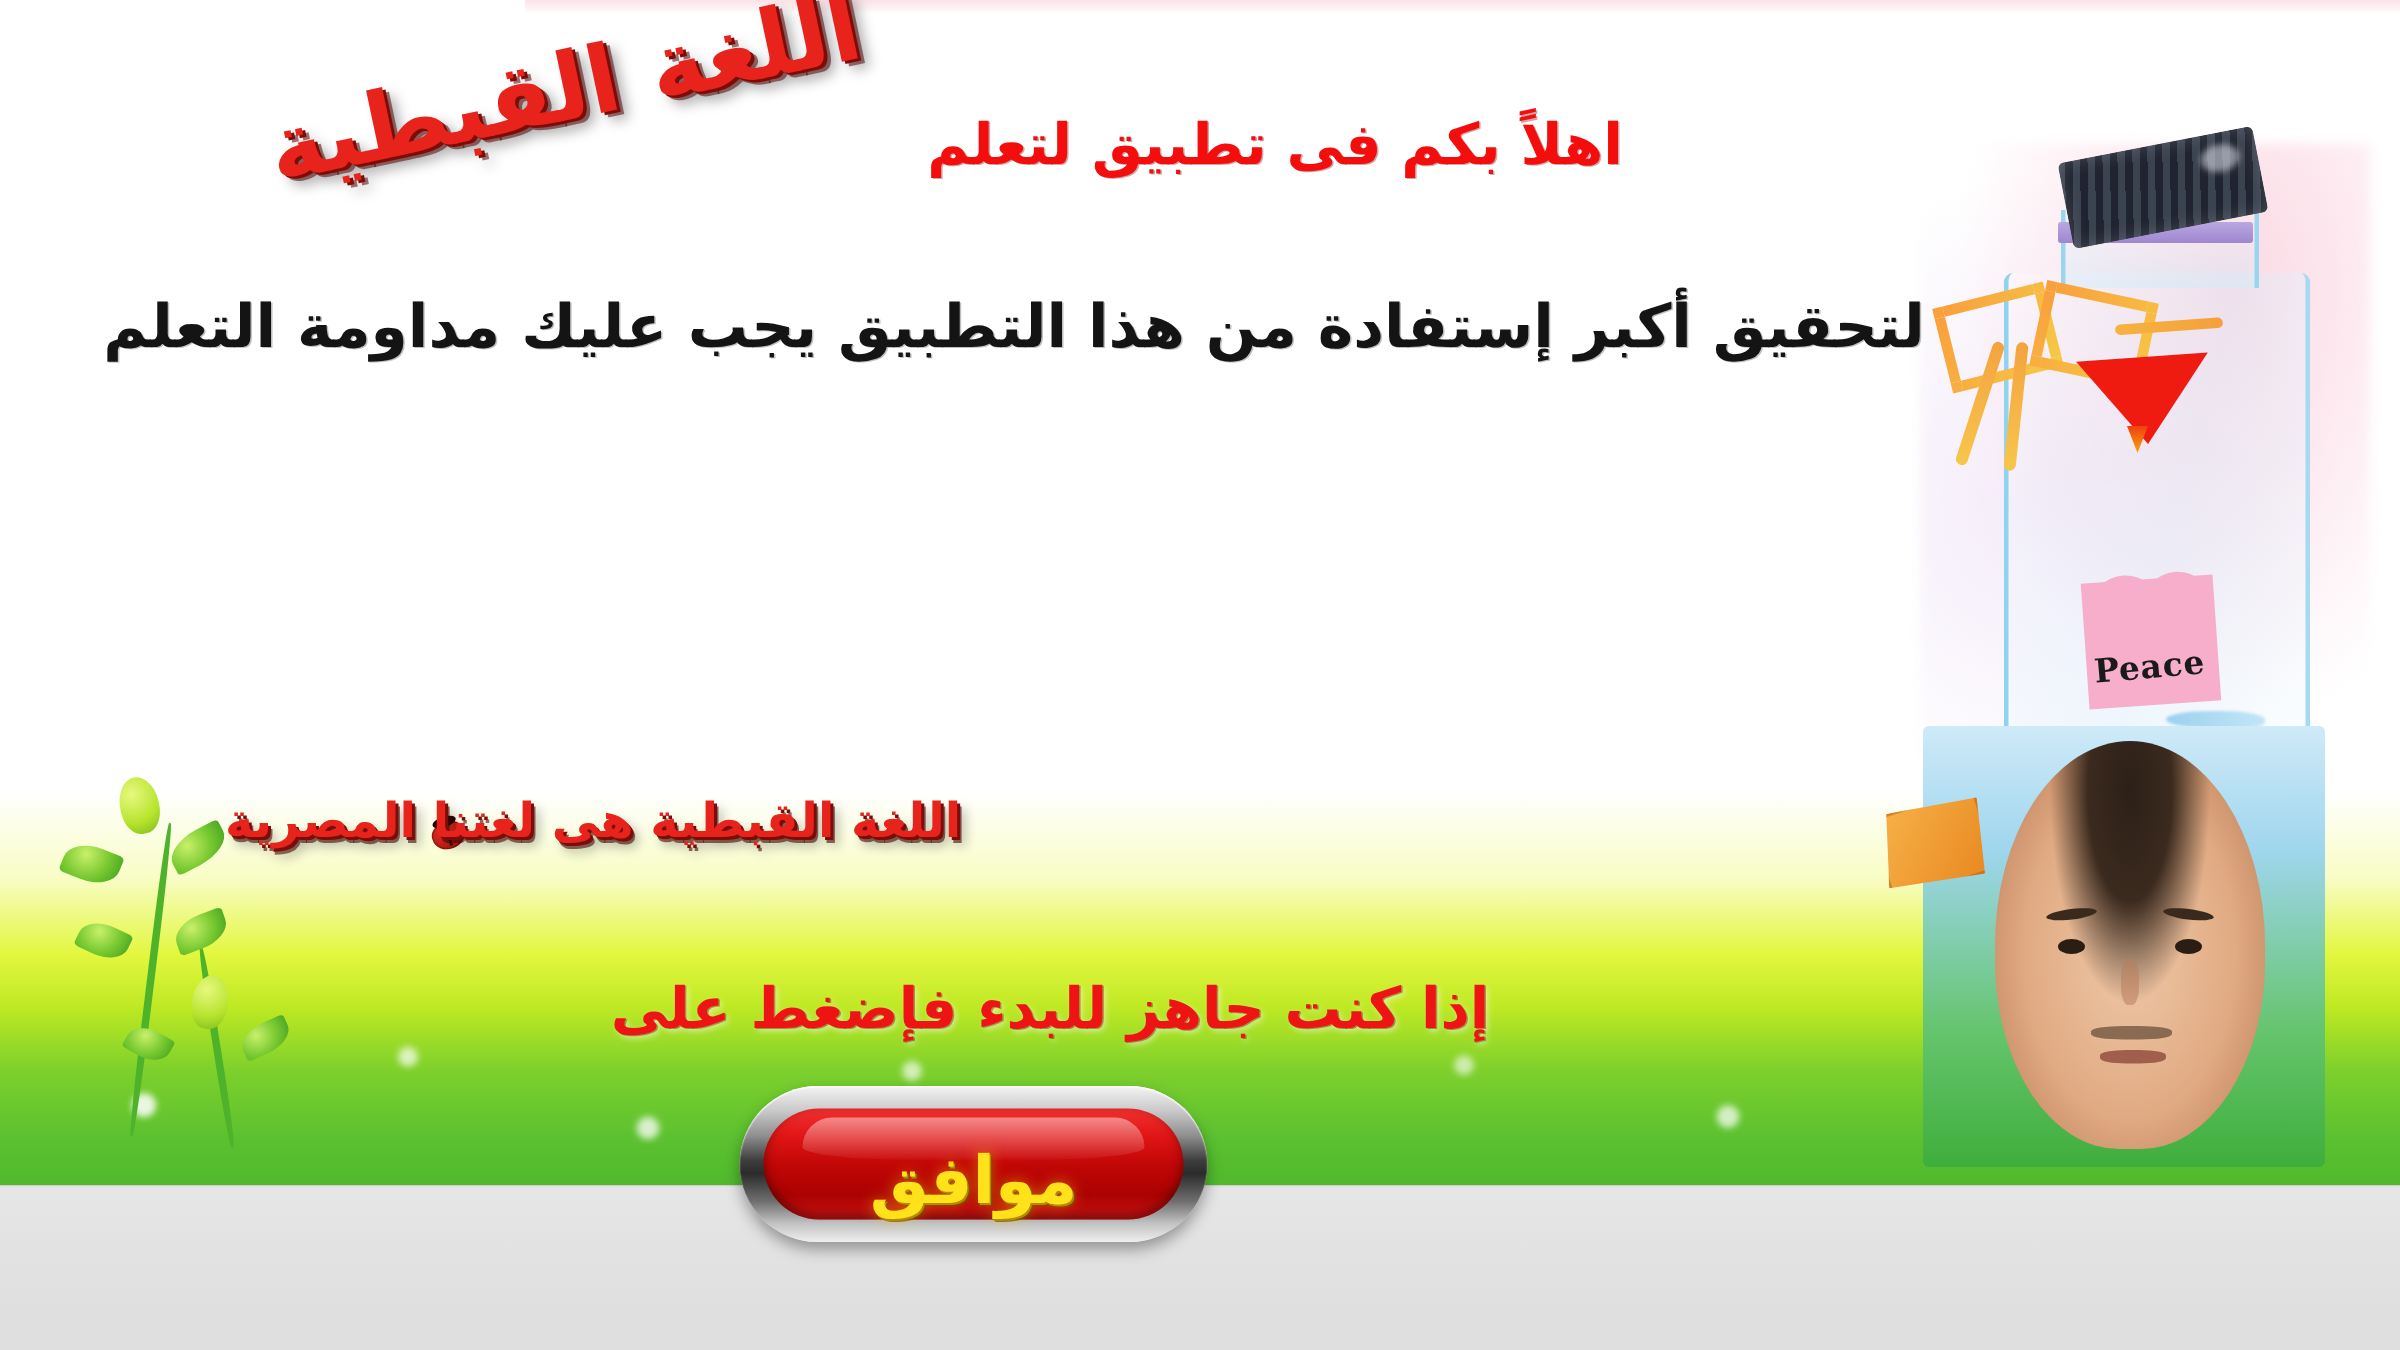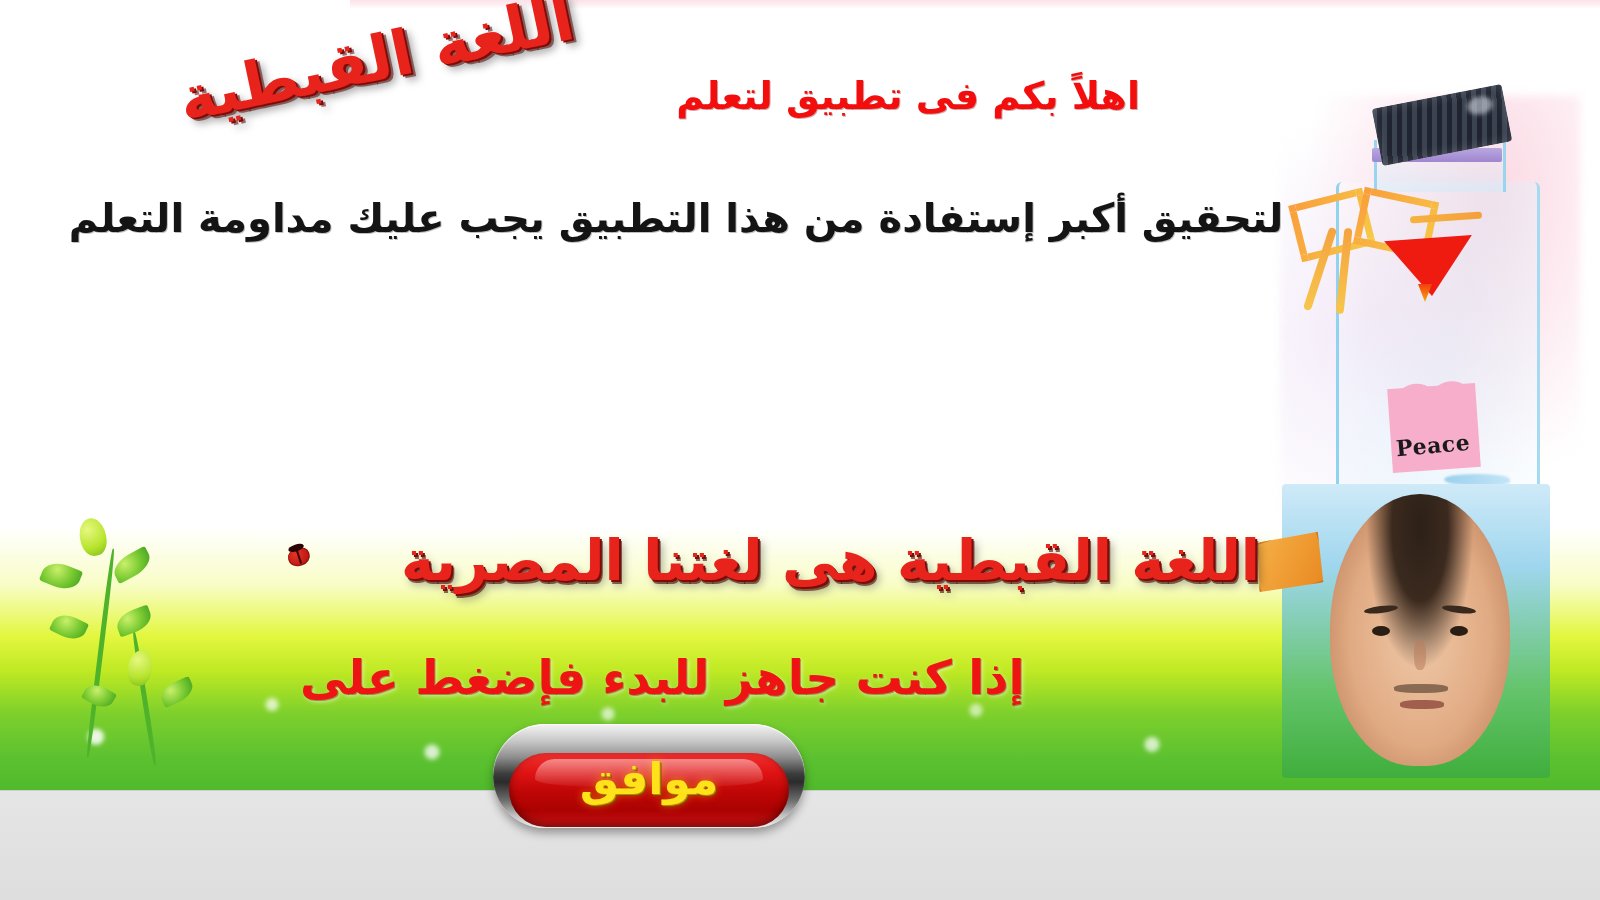--- a/index.html
+++ b/index.html
@@ -323,54 +323,54 @@
     text-shadow:
       2px 2px 0 #7d0c08,
       4px 4px 0 rgba(80,8,5,.55),
       6px 7px 9px rgba(0,0,0,.35);
     letter-spacing: 1px;
   }
 
   .welcome-line {
     left: 560px; top: 74px;
     width: 580px;
-    text-align: right;
+    text-align: center;
     font-size: 38px;
     color: #f40d0d;
     text-shadow: 1px 1px 0 rgba(120,0,0,.35);
   }
 
   .body-line {
     width: 1340px;
     text-align: center;
     font-size: 40px;
     color: #141414;
     text-shadow: 1px 1px 0 rgba(0,0,0,.25);
   }
   .line-1 { left: 6px;  top: 195px; }
   .line-2 { left: 6px;  top: 310px; }
   .line-3 { left: 6px;  top: 425px; }
 
   .coptic-line {
     left: 150px; top: 528px;
     width: 1110px;
-    text-align: right;
-    font-size: 56px;
+    text-align: left;
+    font-size: 32px;
     color: #e8231c;
     text-shadow:
       2px 2px 0 #7a0d09,
       3px 4px 0 rgba(70,8,5,.6),
       5px 6px 8px rgba(0,0,0,.3);
   }
 
   .cta-line {
     left: 300px; top: 650px;
     width: 800px;
-    text-align: left;
-    font-size: 47px;
+    text-align: center;
+    font-size: 38px;
     color: #ef1414;
     text-shadow: 1px 1px 0 rgba(110,0,0,.4), 2px 2px 4px rgba(255,255,255,.5);
   }
 
   
   .ok-button {
     position: absolute;
     left: 493px; top: 724px;
     width: 312px; height: 104px;
     border: none;
@@ -381,30 +381,30 @@
         #f4f4f4 0%, #c9c9c9 16%, #8e8e8e 32%,
         #3c3c3c 48%, #2b2b2b 56%,
         #6f6f6f 74%, #c2c2c2 88%, #efefef 100%);
     box-shadow:
       0 5px 10px rgba(0,0,0,.35),
       inset 0 1px 1px rgba(255,255,255,.9);
     cursor: pointer;
   }
   .ok-inner {
     position: absolute;
-    left: 16px; top: 29px;
+    left: 16px; top: 15px;
     width: 280px; height: 74px;
     border-radius: 42px;
     background:
       linear-gradient(to bottom,
         #f23030 0%, #e01414 26%,
         #c00606 52%, #ab0202 78%, #d21414 100%);
     box-shadow: inset 0 -3px 8px rgba(0,0,0,.45);
     display: flex;
-    align-items: flex-start;
+    align-items: flex-end;
     justify-content: center;
   }
   .ok-gloss {
     position: absolute;
     left: 26px; top: 6px;
     width: 228px; height: 28px;
     border-radius: 40px 40px 60% 60%;
     background: linear-gradient(to bottom, rgba(255,255,255,.45), rgba(255,255,255,.04));
     pointer-events: none;
   }

